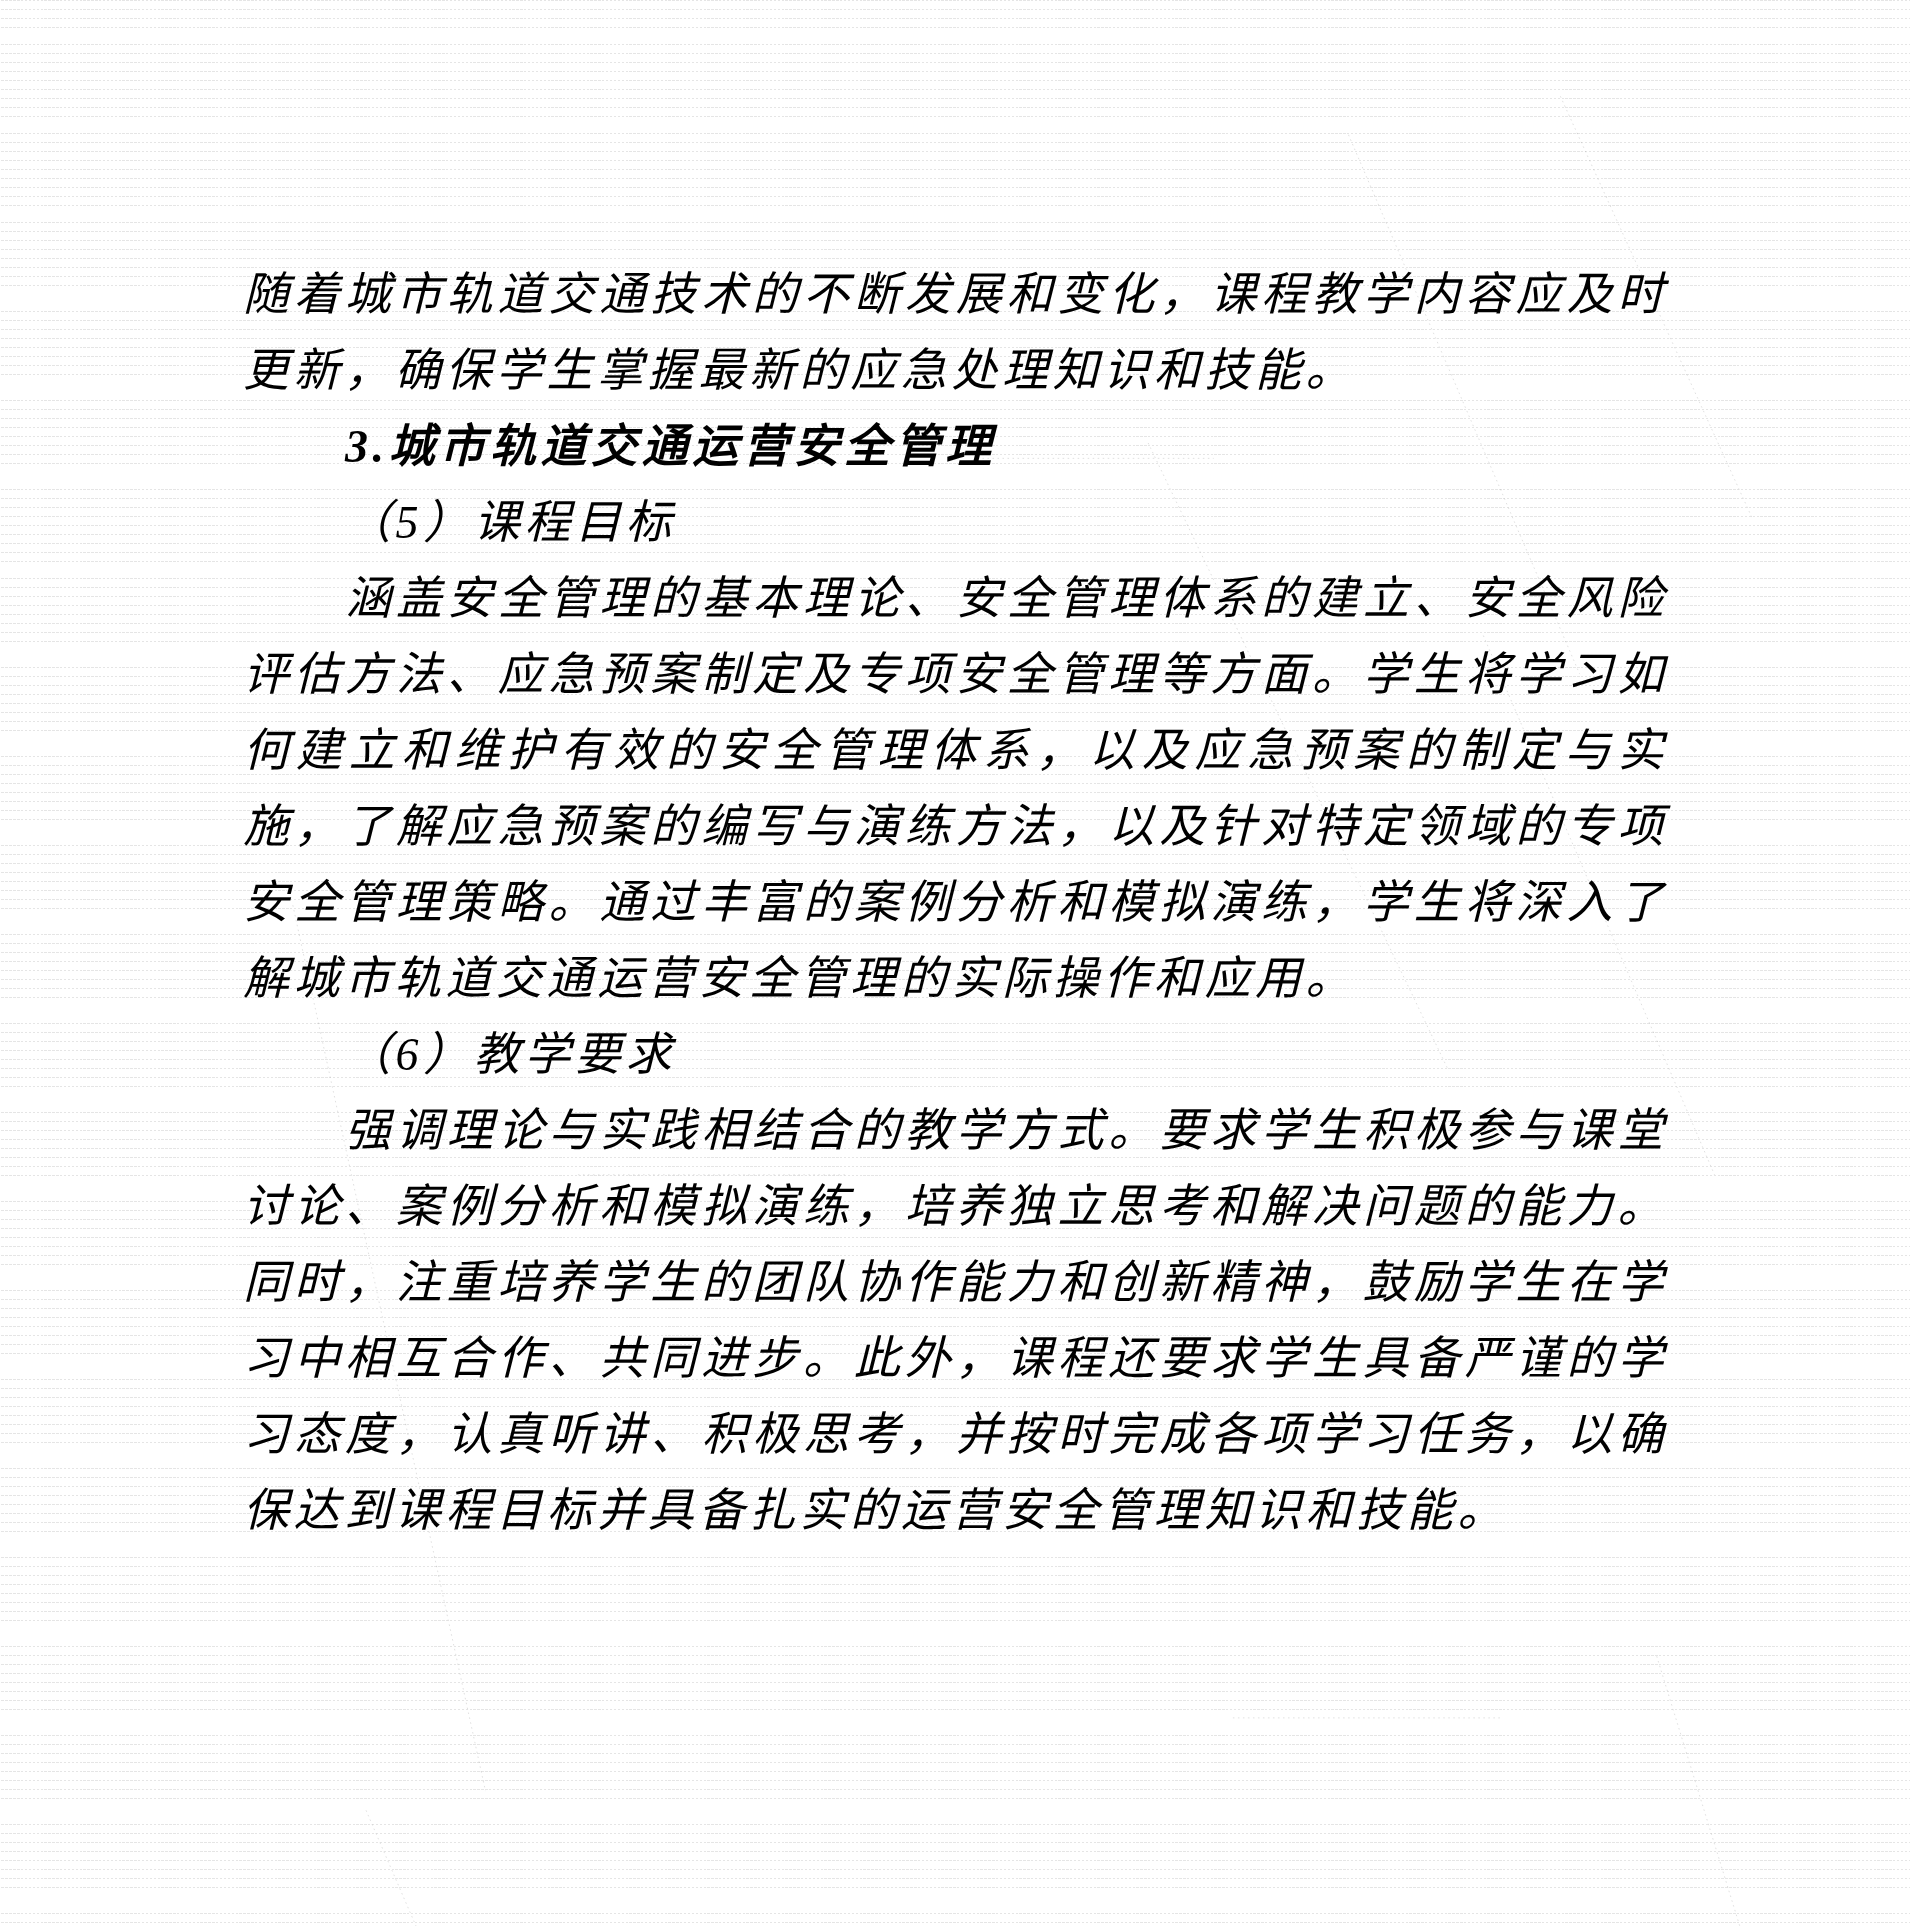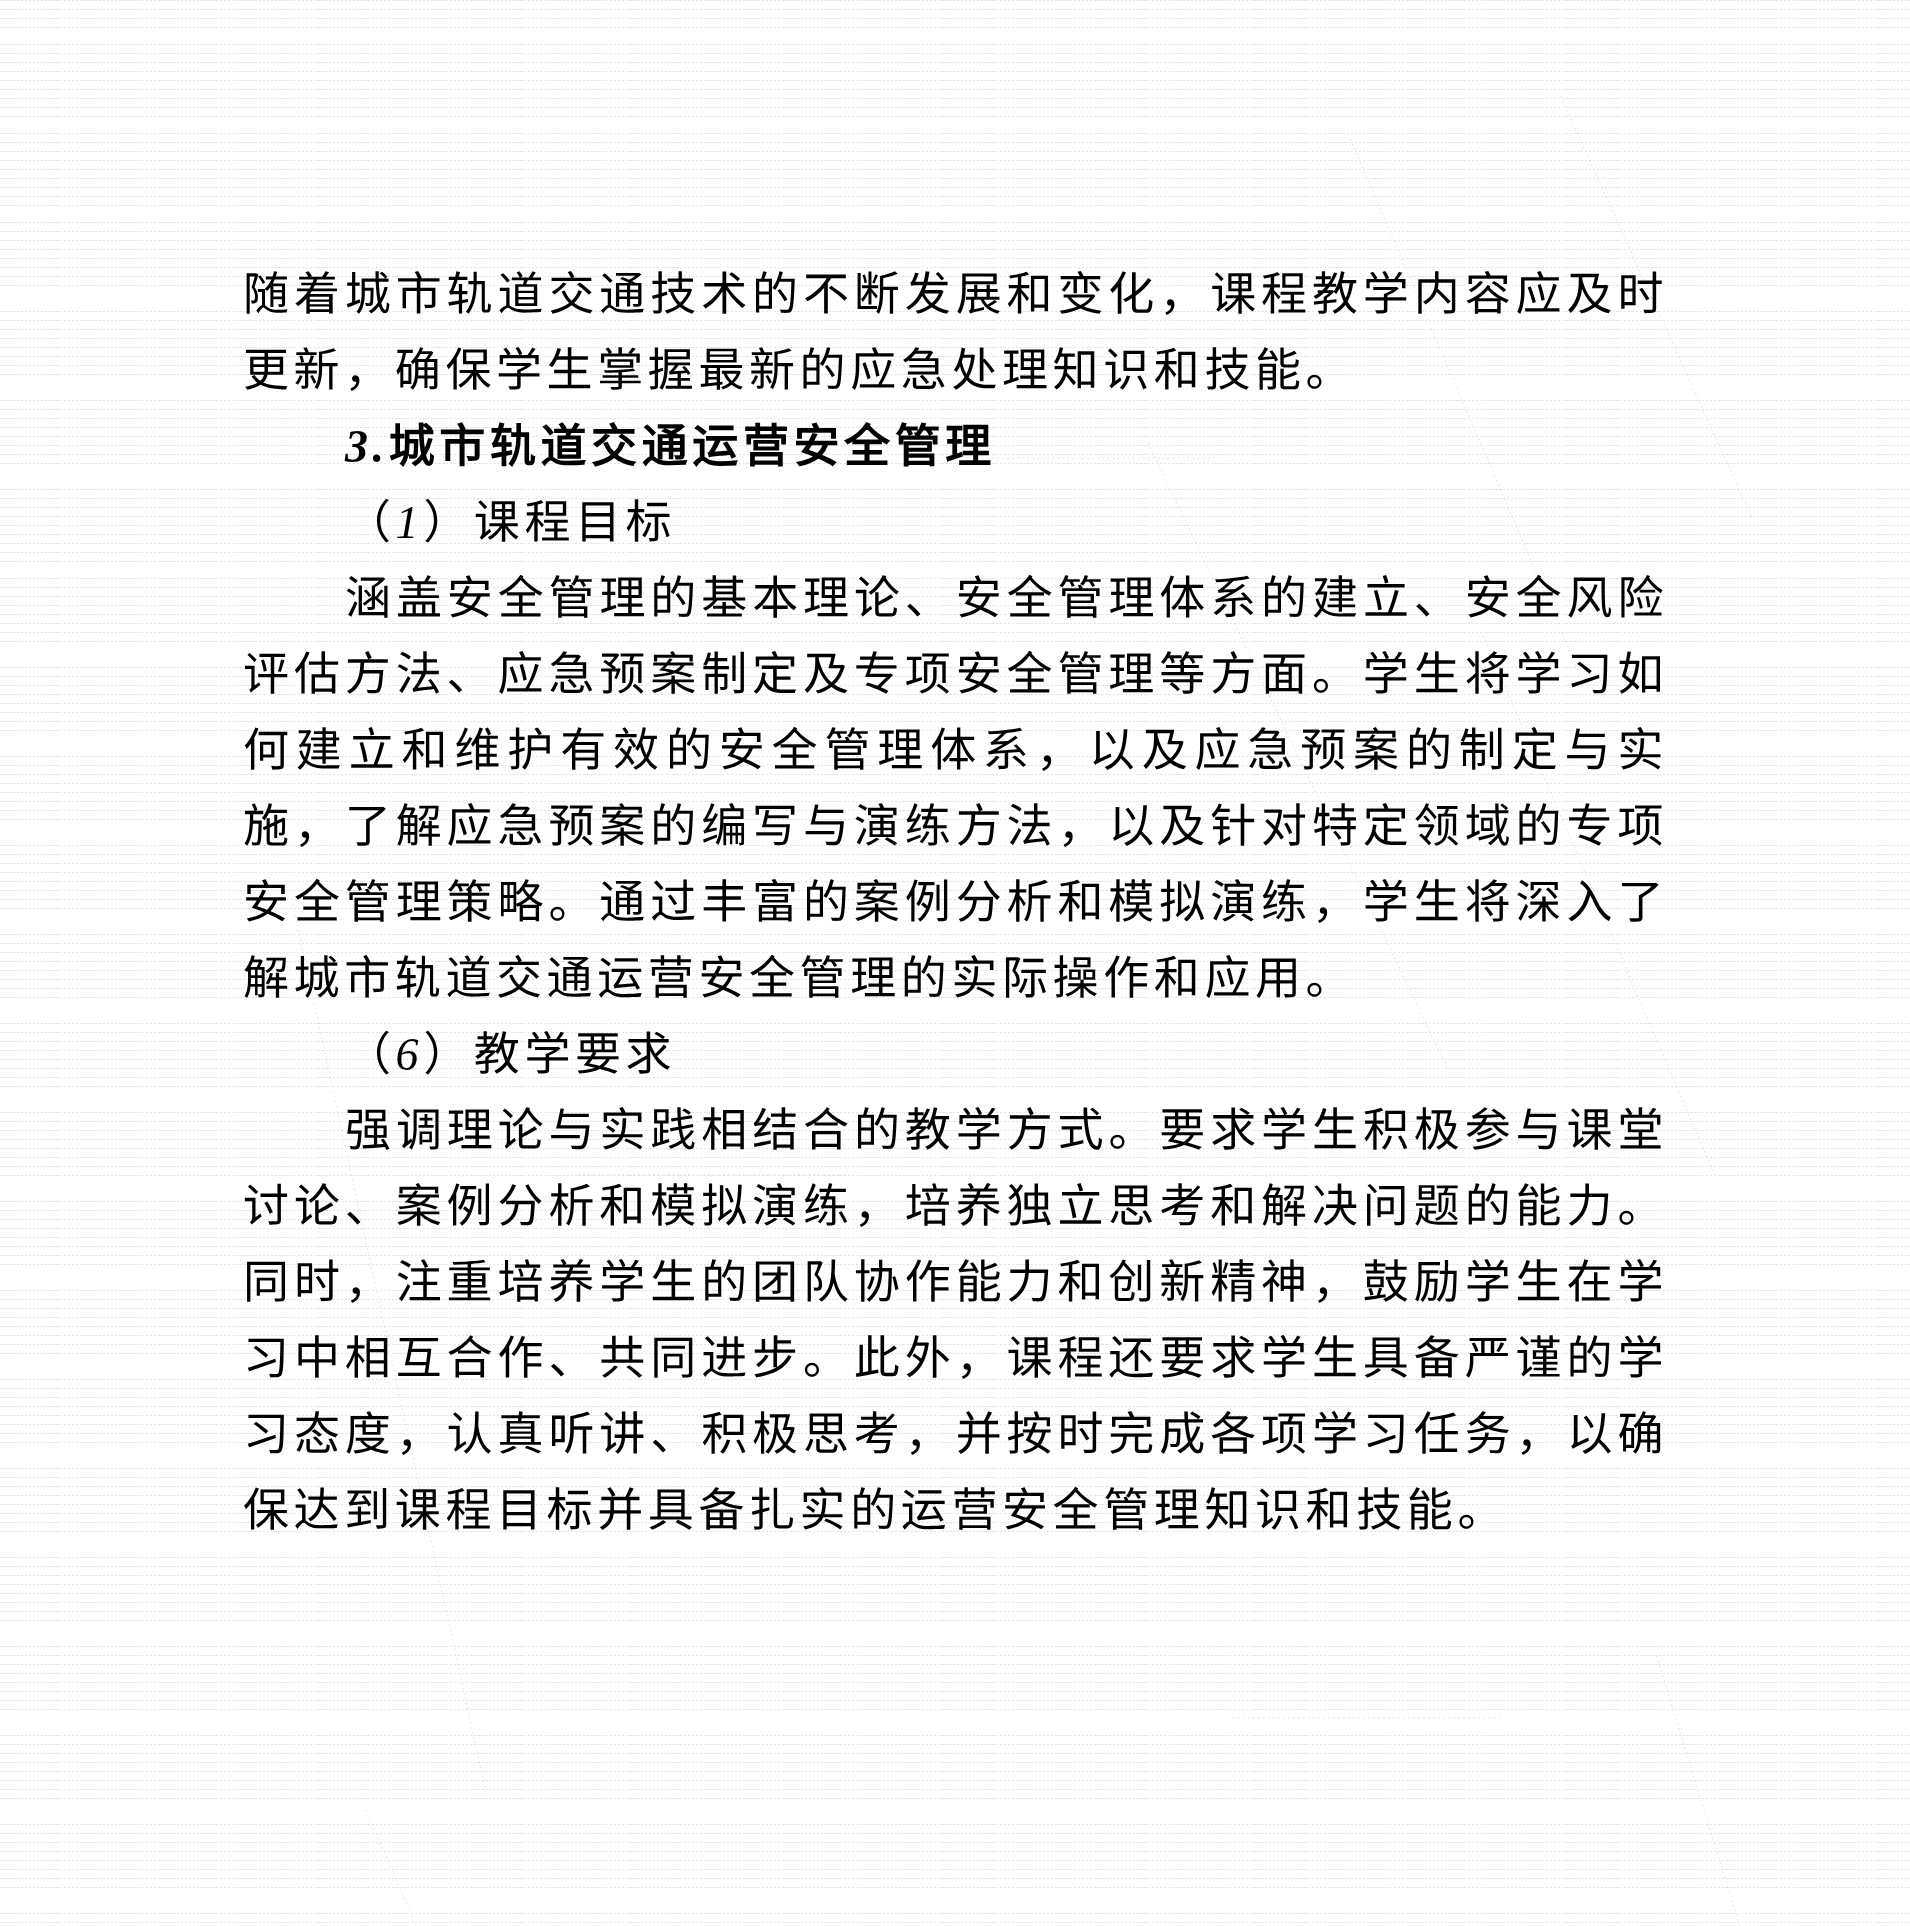--- a/index.html
+++ b/index.html
@@ -47,20 +47,21 @@
     font-style: italic;
     font-style: oblique 8deg;
   }
   .content p, .content h2 {
     margin: 0;
     padding: 0;
     font-size: inherit;
     line-height: inherit;
     font-weight: normal;
     text-indent: 102px;
+    font-style: italic;
   }
   .content p.cont {
     text-indent: 0;
   }
   .content h2.heading {
     font-weight: 700;
   }
 </style>
 </head>
 <body>
@@ -79,19 +80,19 @@
   <line x1="2600" y1="6000" x2="3500" y2="6750"></line>
   <line x1="4300" y1="4300" x2="4700" y2="5600"></line>
   <line x1="2550" y1="1190" x2="3150" y2="1190"></line>
   <line x1="3200" y1="4460" x2="3900" y2="4460"></line>
   <line x1="1500" y1="3050" x2="2200" y2="3050"></line>
 </svg>
 
 <main class="content">
   <p class="cont">随着城市轨道交通技术的不断发展和变化，课程教学内容应及时更新，确保学生掌握最新的应急处理知识和技能。</p>
   <h2 class="heading">3.城市轨道交通运营安全管理</h2>
-  <p>（1）课程目标</p>
+  <p>（5）课程目标</p>
   <p>涵盖安全管理的基本理论、安全管理体系的建立、安全风险评估方法、应急预案制定及专项安全管理等方面。学生将学习如何建立和维护有效的安全管理体系，以及应急预案的制定与实施，了解应急预案的编写与演练方法，以及针对特定领域的专项安全管理策略。通过丰富的案例分析和模拟演练，学生将深入了解城市轨道交通运营安全管理的实际操作和应用。</p>
   <p>（6）教学要求</p>
   <p>强调理论与实践相结合的教学方式。要求学生积极参与课堂讨论、案例分析和模拟演练，培养独立思考和解决问题的能力。同时，注重培养学生的团队协作能力和创新精神，鼓励学生在学习中相互合作、共同进步。此外，课程还要求学生具备严谨的学习态度，认真听讲、积极思考，并按时完成各项学习任务，以确保达到课程目标并具备扎实的运营安全管理知识和技能。</p>
 
 </main>
 
 
 </body></html>

